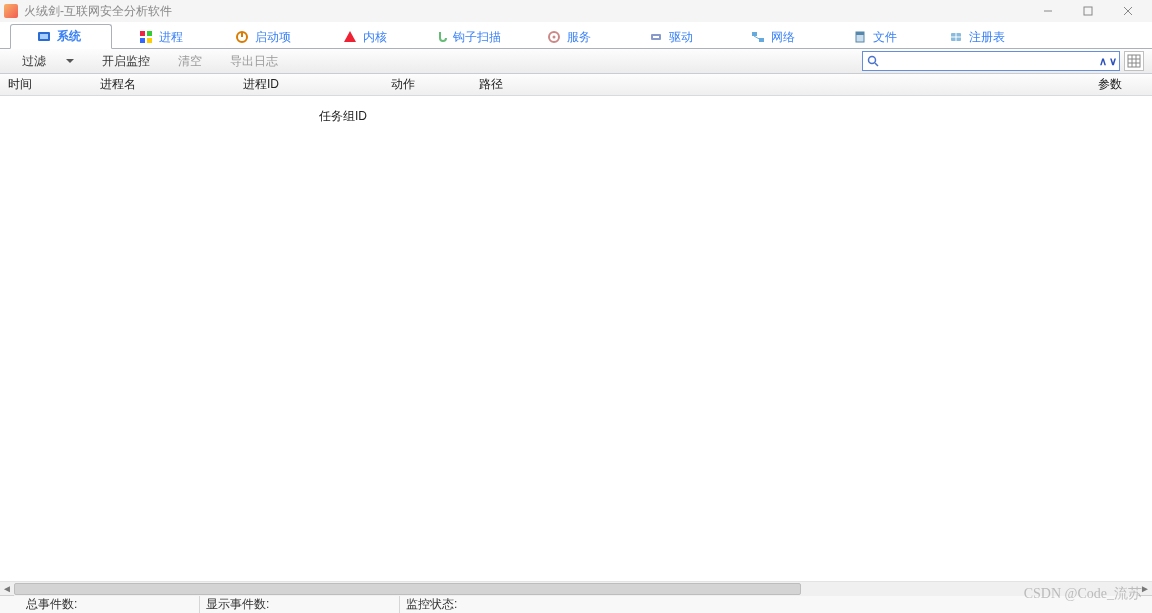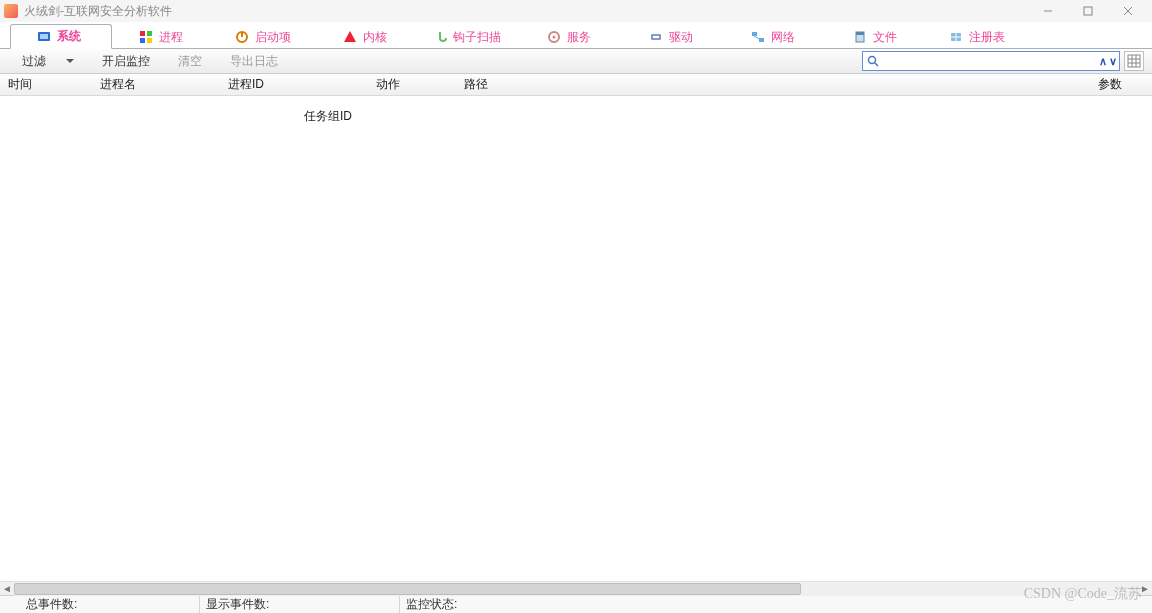--- a/index.html
+++ b/index.html
@@ -49,21 +49,21 @@
     padding-left: 10px;
   }
   .tab {
     height: 25px;
     min-width: 102px;
     padding: 0 14px 0 10px;
     display: flex;
     align-items: center;
     gap: 6px;
     font-size: 12px;
-    color: #ec4899;
+    color: #3b82f6;
     border: 1px solid transparent;
     border-bottom: none;
     position: relative;
     top: 1px;
     cursor: default;
     justify-content: center;
   }
   .tab.active {
     background: #ffffff;
     border: 1px solid #aab1b8;
@@ -137,21 +137,21 @@
   }
   .colheaders .col {
     padding: 0 8px;
     height: 100%;
     display: flex;
     align-items: center;
     border-right: 1px solid transparent;
   }
   .col-time   { width: 92px; }
   .col-proc   { width: 128px; }
-  .col-pid    { width: 76px; }
+  .col-pid    { width: 76px; margin-left: 15px; }
   .col-tgid   { width: 72px; margin-top: 32px; }
   .col-action { width: 88px; }
   .col-path   { flex: 1; }
   .col-params { width: 62px; text-align: left; }
 
   
   .mainarea {
     height: calc(613px - 22px - 27px - 25px - 22px - 14px - 18px);
     background: #ffffff;
     overflow: hidden;

